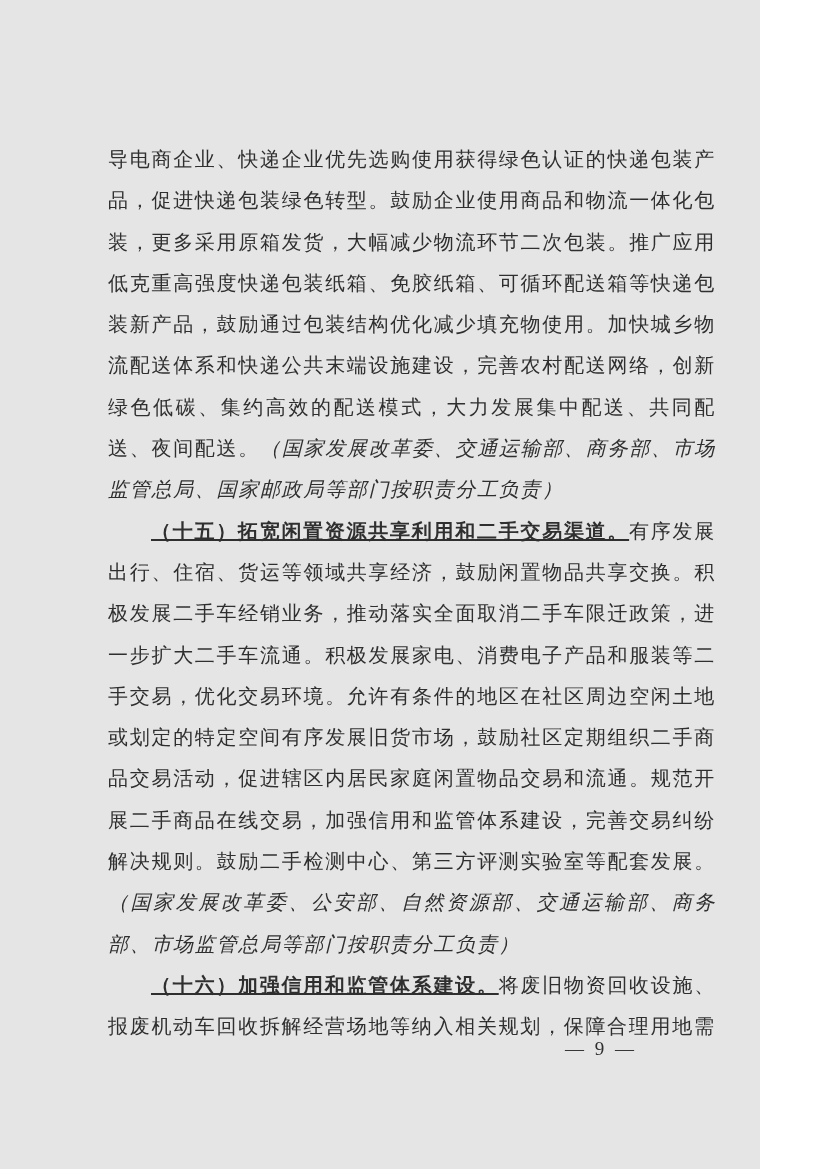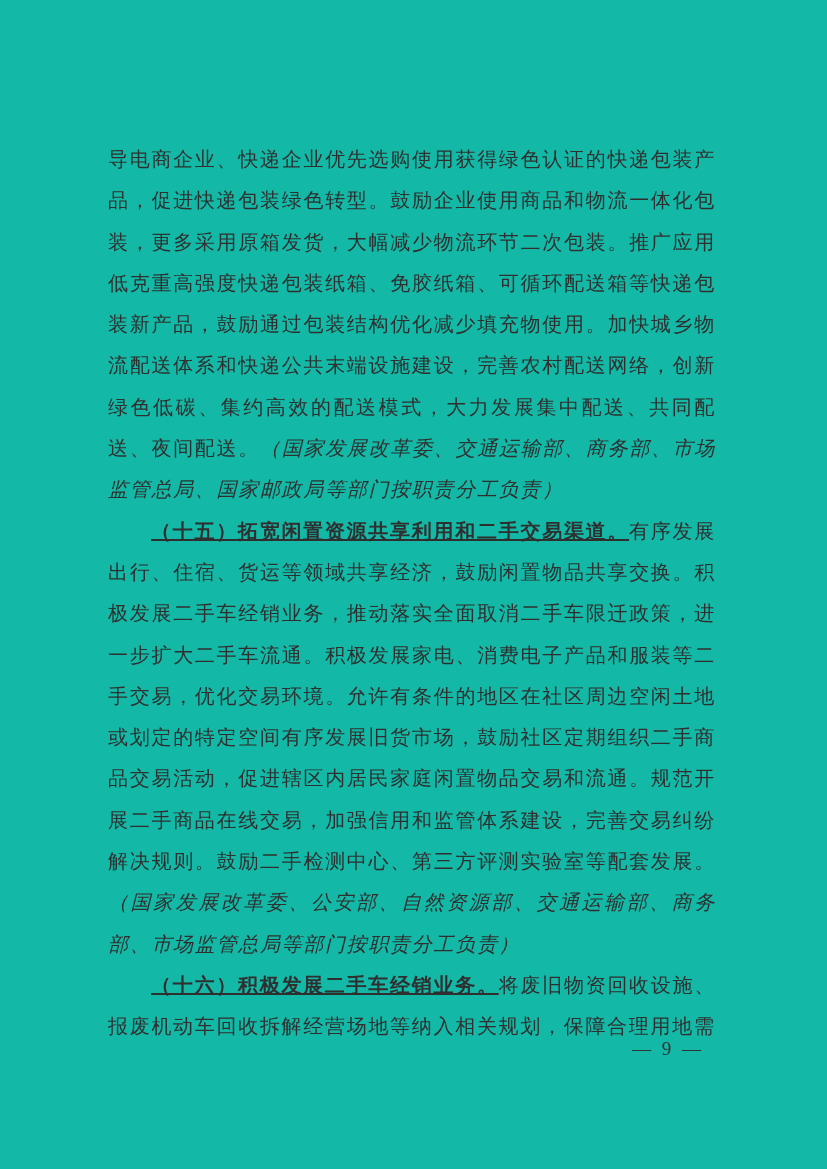--- a/index.html
+++ b/index.html
@@ -8,23 +8,23 @@
   }
   body {
     width: 827px;
     height: 1169px;
     background: #ffffff;
     overflow: hidden;
     font-family: "Liberation Serif", "DejaVu Serif", serif;
   }
   .page {
     position: relative;
-    width: 827px;
+    width: 760px;
     height: 1169px;
-    background: #14b8a6;
+    background: #e5e5e5;
   }
   .doc-body {
     position: absolute;
     left: 108px;
     top: 139px;
     width: 608px;
     font-size: 20px;
     line-height: 41.3px;
     letter-spacing: 1.7px;
     text-align: justify;
@@ -61,16 +61,16 @@
     white-space: nowrap;
   }
 </style>
 </head>
 <body style="background: rgb(255, 255, 255);">
 
 <div class="page" style="color: rgb(47, 47, 47);">
   <div class="doc-body" id="doc-body">
       <p class="para"><span class="seg seg-regular">导电商企业、快递企业优先选购使用获得绿色认证的快递包装产品，促进快递包装绿色转型。鼓励企业使用商品和物流一体化包装，更多采用原箱发货，大幅减少物流环节二次包装。推广应用低克重高强度快递包装纸箱、免胶纸箱、可循环配送箱等快递包装新产品，鼓励通过包装结构优化减少填充物使用。加快城乡物流配送体系和快递公共末端设施建设，完善农村配送网络，创新绿色低碳、集约高效的配送模式，大力发展集中配送、共同配送、夜间配送。</span><span class="seg seg-kai">（国家发展改革委、交通运输部、商务部、市场监管总局、国家邮政局等部门按职责分工负责）</span></p>
       <p class="para indented"><span class="seg seg-bold">（十五）拓宽闲置资源共享利用和二手交易渠道。</span><span class="seg seg-regular">有序发展出行、住宿、货运等领域共享经济，鼓励闲置物品共享交换。积极发展二手车经销业务，推动落实全面取消二手车限迁政策，进一步扩大二手车流通。积极发展家电、消费电子产品和服装等二手交易，优化交易环境。允许有条件的地区在社区周边空闲土地或划定的特定空间有序发展旧货市场，鼓励社区定期组织二手商品交易活动，促进辖区内居民家庭闲置物品交易和流通。规范开展二手商品在线交易，加强信用和监管体系建设，完善交易纠纷解决规则。鼓励二手检测中心、第三方评测实验室等配套发展。</span><span class="seg seg-kai">（国家发展改革委、公安部、自然资源部、交通运输部、商务部、市场监管总局等部门按职责分工负责）</span></p>
-      <p class="para indented"><span class="seg seg-bold">（十六）积极发展二手车经销业务。</span><span class="seg seg-regular">将废旧物资回收设施、报废机动车回收拆解经营场地等纳入相关规划，保障合理用地需</span></p>
+      <p class="para indented"><span class="seg seg-bold">（十六）加强信用和监管体系建设。</span><span class="seg seg-regular">将废旧物资回收设施、报废机动车回收拆解经营场地等纳入相关规划，保障合理用地需</span></p>
     </div>
   <div class="page-number">— 9 —</div>
 </div>
 
 </body></html>

